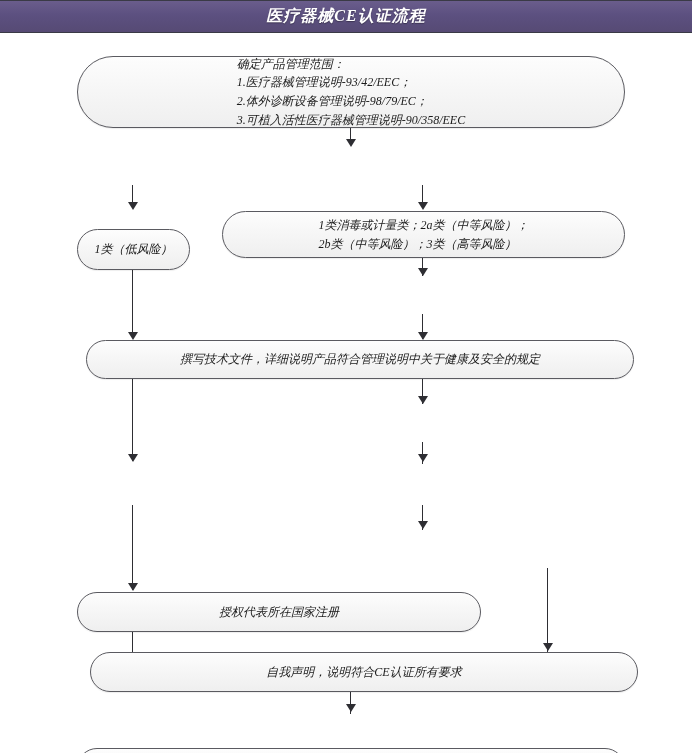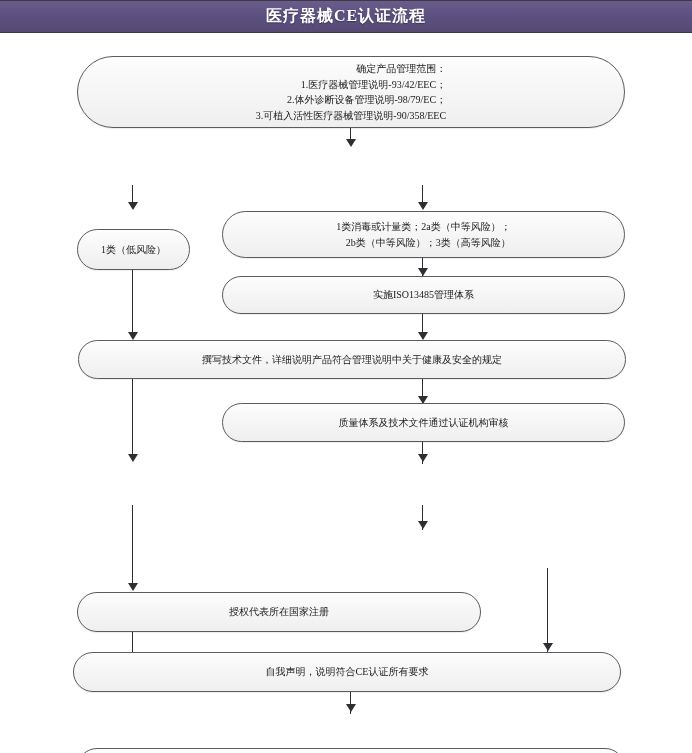--- a/index.html
+++ b/index.html
@@ -12,20 +12,21 @@
     height: 753px;
     font-family: "Liberation Serif", "DejaVu Serif", serif;
     overflow: hidden;
     position: relative;
   }
   #root {
     position: relative;
     width: 692px;
     height: 595px;
     background: #ffffff;
+    font-style: italic;
   }
 
   
   .title-bar {
     position: absolute;
     left: 0;
     top: 0;
     width: 692px;
     height: 33px;
     box-sizing: border-box;
@@ -49,23 +50,23 @@
   
   .node {
     position: absolute;
     box-sizing: border-box;
     background: linear-gradient(180deg, #fdfdfd 0%, #f7f7f7 40%, #efefef 100%);
     border: 1px solid #5a5a60;
     border-radius: 999px;
     display: flex;
     align-items: center;
     justify-content: center;
-    text-align: right;
+    text-align: left;
     color: #1a1a1a;
-    font-size: 10px;
+    font-size: 12px;
     line-height: 1.55;
     font-family: "Liberation Serif", "DejaVu Serif", serif;
     box-shadow: 0 1px 1px rgba(0,0,0,0.07);
     z-index: 3;
     padding: 0 14px;
   }
   .node .node-label {
     display: block;
     white-space: pre-line;
   }
@@ -147,39 +148,33 @@
 
   <div class="node" style="left:77px; top:211px; width:113px; height:41px;margin-top:18px;">
     <span class="node-label">1类（低风险）</span>
   </div>
 
   <div class="node" style="left:222px; top:211px; width:403px; height:47px;">
     <span class="node-label">1类消毒或计量类；2a类（中等风险）；
 2b类（中等风险）；3类（高等风险）</span>
   </div>
 
-  <div class="node" style="left:222px; top:276px; width:403px; height:38px;">
-    <span class="node-label">实施ISO13485管理体系</span>
-  </div>
 
-  <div class="node" style="left:78px; top:340px; width:548px; height:39px;">
+  <div class="node" style="left:86px; top:340px; width:548px; height:39px;">
     <span class="node-label">撰写技术文件，详细说明产品符合管理说明中关于健康及安全的规定</span>
   </div>
 
-  <div class="node" style="left:222px; top:403px; width:403px; height:39px;">
-    <span class="node-label">质量体系及技术文件通过认证机构审核</span>
-  </div>
 
 
 
   <div class="node" style="left:77px; top:592px; width:404px; height:40px;">
     <span class="node-label">授权代表所在国家注册</span>
   </div>
 
-  <div class="node" style="left:73px; top:652px; width:548px; height:40px;">
+  <div class="node" style="left:90px; top:652px; width:548px; height:40px;">
     <span class="node-label">自我声明，说明符合CE认证所有要求</span>
   </div>
 
   <div class="node" style="left:77px; top:748px; width:548px; height:40px;">
     <span class="node-label">欧洲上市</span>
   </div>
 
 </div>
 
 </body></html>

